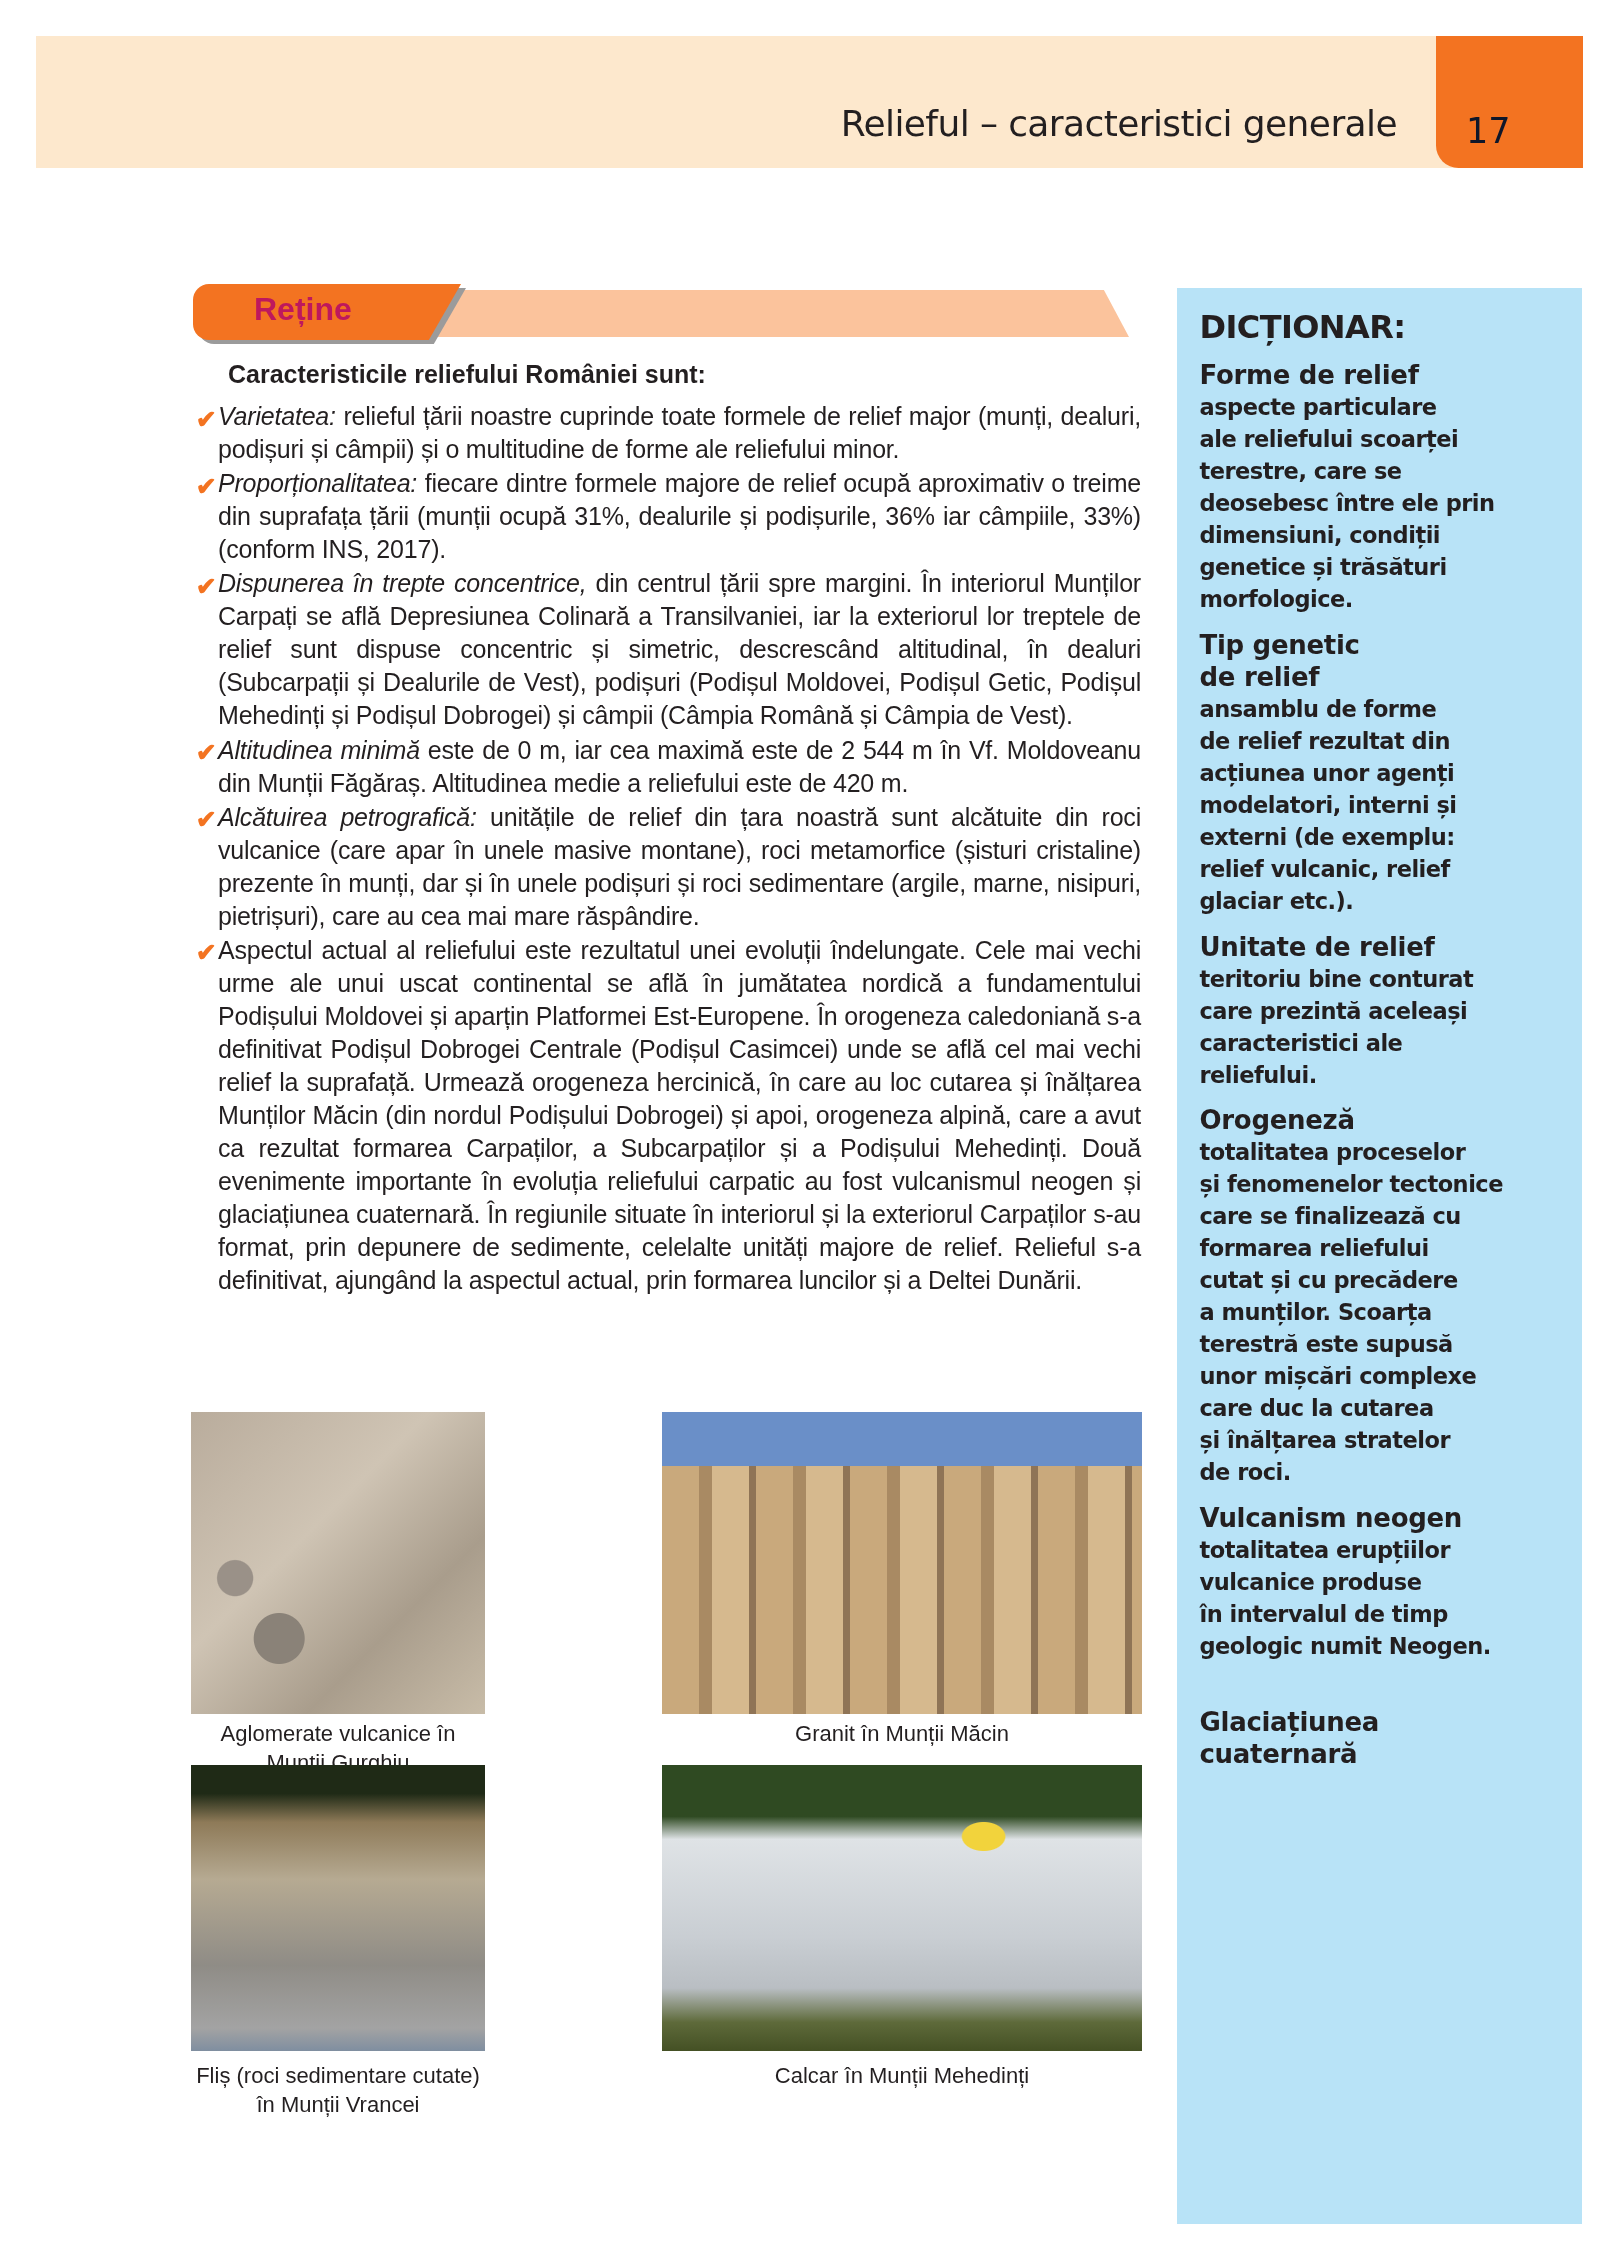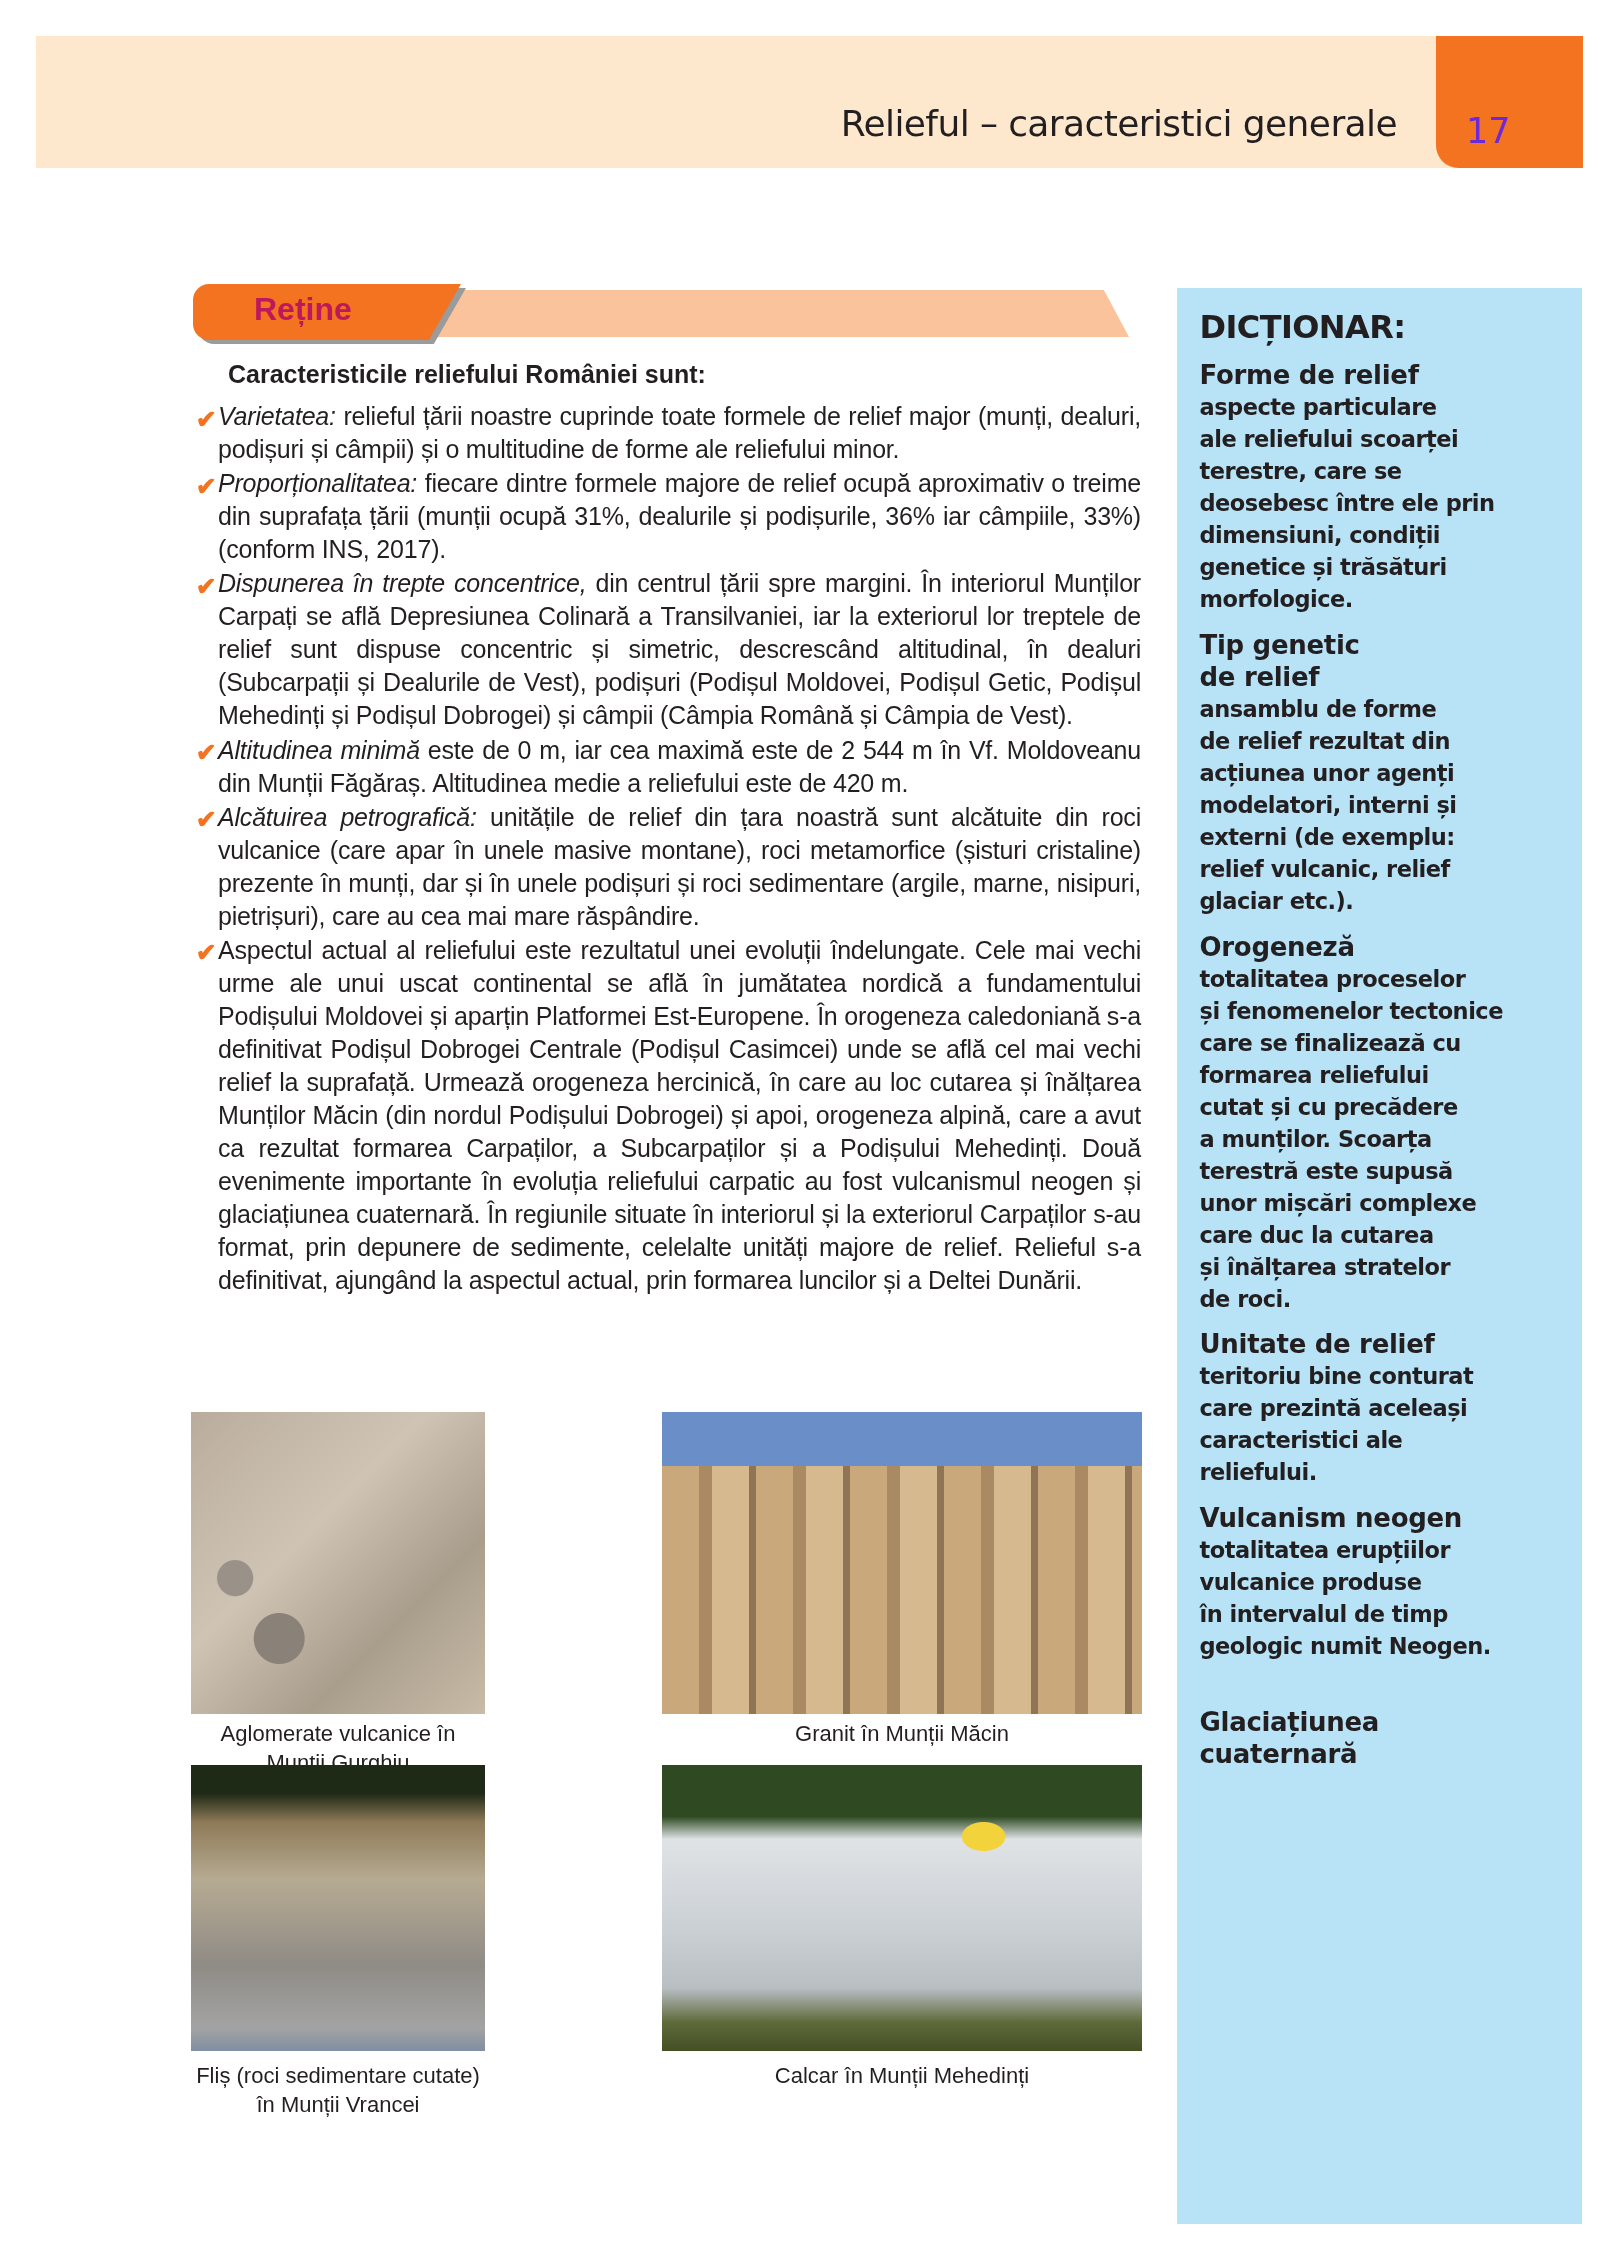--- a/index.html
+++ b/index.html
@@ -3,21 +3,21 @@
 <meta charset="utf-8">
 <style>
   html, body { margin:0; padding:0; background:#ffffff; }
   body { width:1620px; height:2261px; position:relative; overflow:hidden;
          font-family:"Liberation Sans", sans-serif; color:#231f20; }
   .header-band { position:absolute; left:36px; top:36px; width:1547px; height:132px; background:#fde8cd; }
   .header-title { position:absolute; right:223px; top:106px; font-size:36px; line-height:1; color:#231f20;
                   font-family:"DejaVu Sans", sans-serif; letter-spacing:-0.6px; }
   .page-tab { position:absolute; left:1436px; top:36px; width:147px; height:132px; background:#f37321;
               border-bottom-left-radius:22.5px; }
-  .page-num { position:absolute; left:1466px; top:114px; font-size:35px; color:#6d28d9; line-height:1;
+  .page-num { position:absolute; left:1466px; top:114px; font-size:35px; color:#0f172a; line-height:1;
               font-family:"DejaVu Sans", sans-serif; }
 
   .retine-bar { position:absolute; left:293px; top:290px; width:836px; height:47px; background:#fbc39c;
                 clip-path:polygon(0 0, 97% 0, 100% 100%, 0 100%); }
   .retine-tab { position:absolute; left:193px; top:284px; width:268px; height:56px; background:#f37321;
                 border-radius:16px 0 0 16px; clip-path:polygon(0 0, 100% 0, 88% 100%, 0 100%);
                 box-shadow:2.5px 3.1px 0 #8c8c8c; }
   .retine-shadow { position:absolute; left:198px; top:288px; width:268px; height:56px; background:#9b9b9b;
                    border-radius:16px 0 0 16px; clip-path:polygon(0 0, 100% 0, 88% 100%, 0 100%); }
   .retine-label { position:absolute; left:254px; top:291px; font-size:32px; font-weight:bold; color:#be185d;
@@ -131,39 +131,39 @@
 de relief</div>
       <div class="term-def">ansamblu de forme
 de relief rezultat din
 acțiunea unor agenți
 modelatori, interni și
 externi (de exemplu:
 relief vulcanic, relief
 glaciar etc.).</div>
     </div>
     <div class="term">
+      <div class="term-name" style="white-space:pre-line;">Unitate de relief</div>
+      <div class="term-def">teritoriu bine conturat
+care prezintă aceleași
+caracteristici ale
+reliefului.</div>
+    </div>
+    <div class="term">
       <div class="term-name" style="white-space:pre-line;">Orogeneză</div>
       <div class="term-def">totalitatea proceselor
 și fenomenelor tectonice
 care se finalizează cu
 formarea reliefului
 cutat și cu precădere
 a munților. Scoarța
 terestră este supusă
 unor mișcări complexe
 care duc la cutarea
 și înălțarea stratelor
 de roci.</div>
-    </div>
-    <div class="term">
-      <div class="term-name" style="white-space:pre-line;">Unitate de relief</div>
-      <div class="term-def">teritoriu bine conturat
-care prezintă aceleași
-caracteristici ale
-reliefului.</div>
     </div>
     <div class="term">
       <div class="term-name" style="white-space:pre-line;">Vulcanism neogen</div>
       <div class="term-def">totalitatea erupțiilor
 vulcanice produse
 în intervalul de timp
 geologic numit Neogen.</div>
     </div>
     <div class="term">
       <div class="term-name" style="white-space:pre-line;margin-top:44px;">Glaciațiunea

